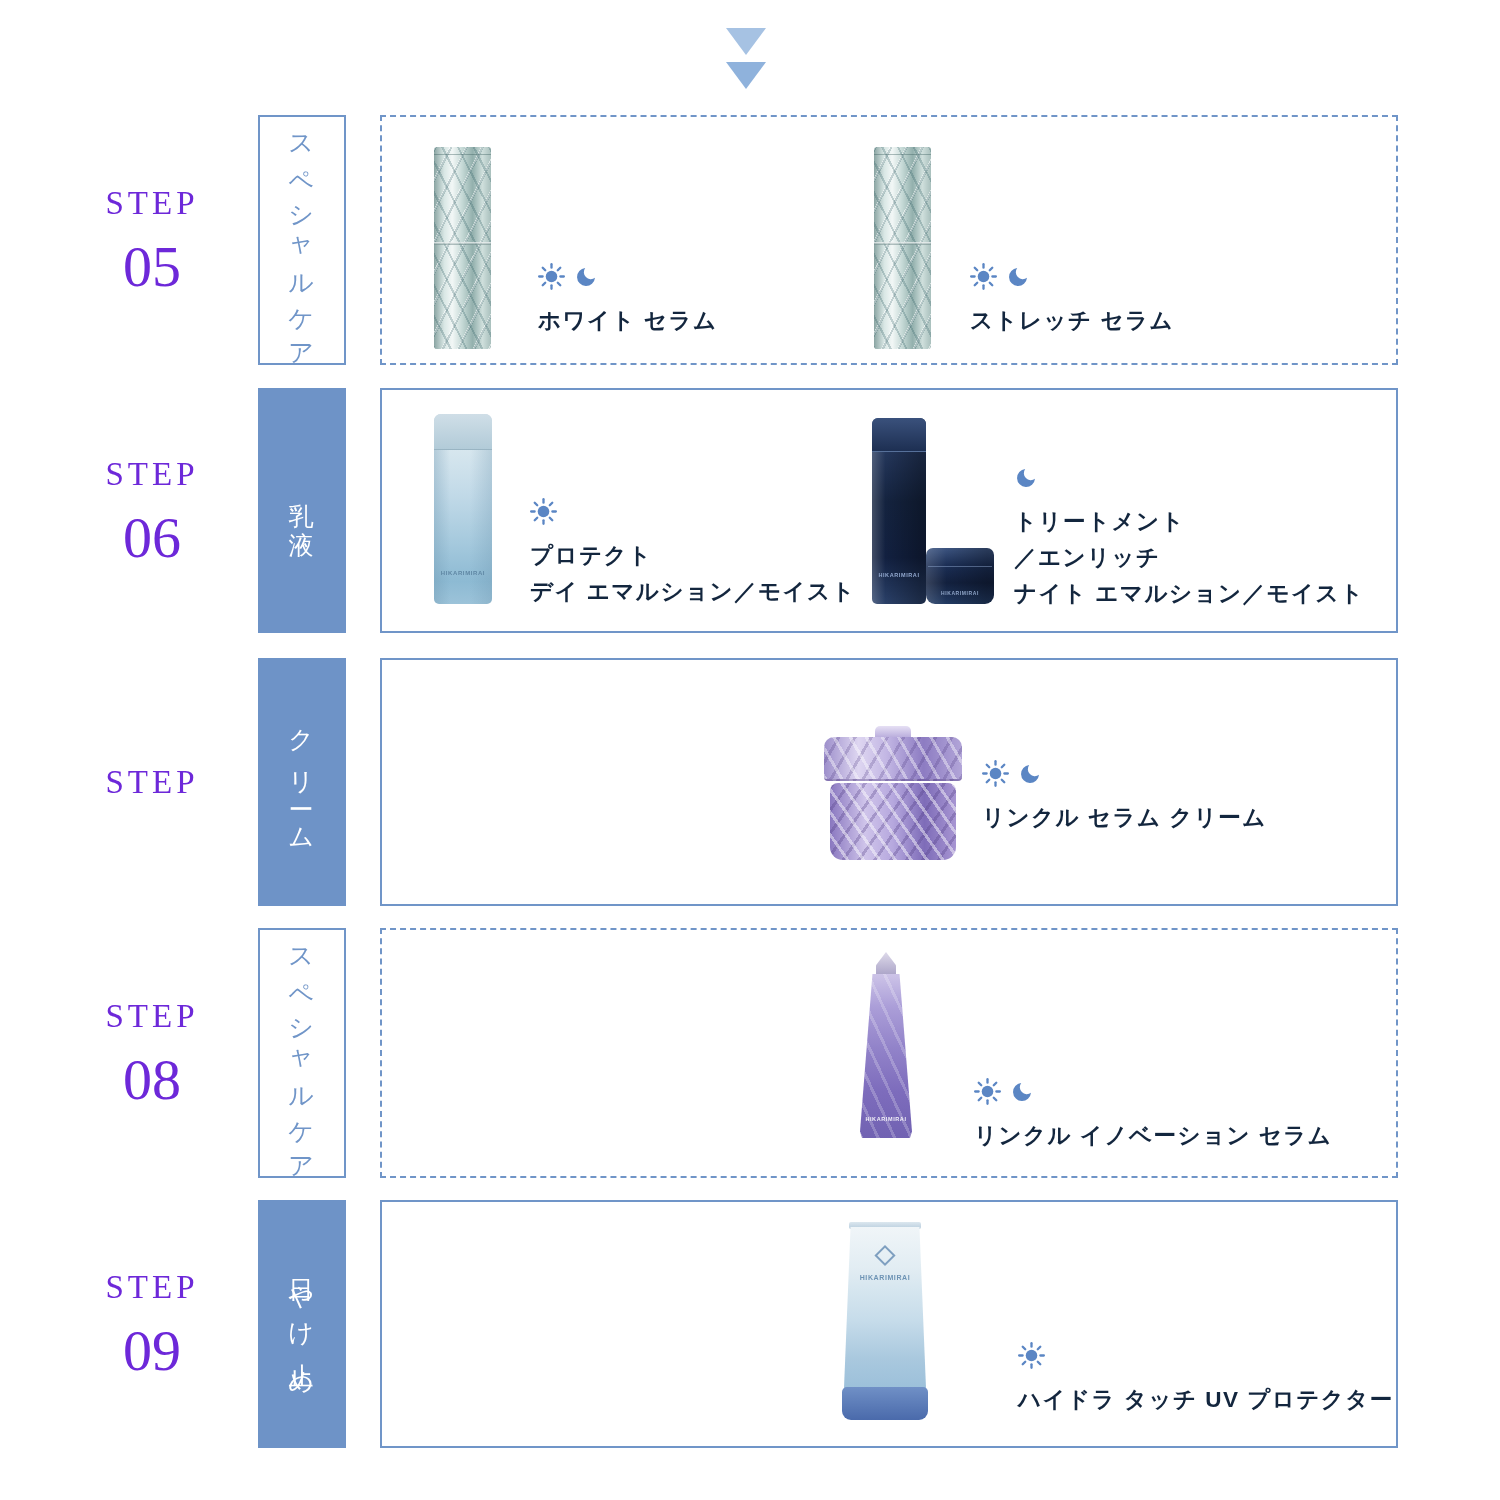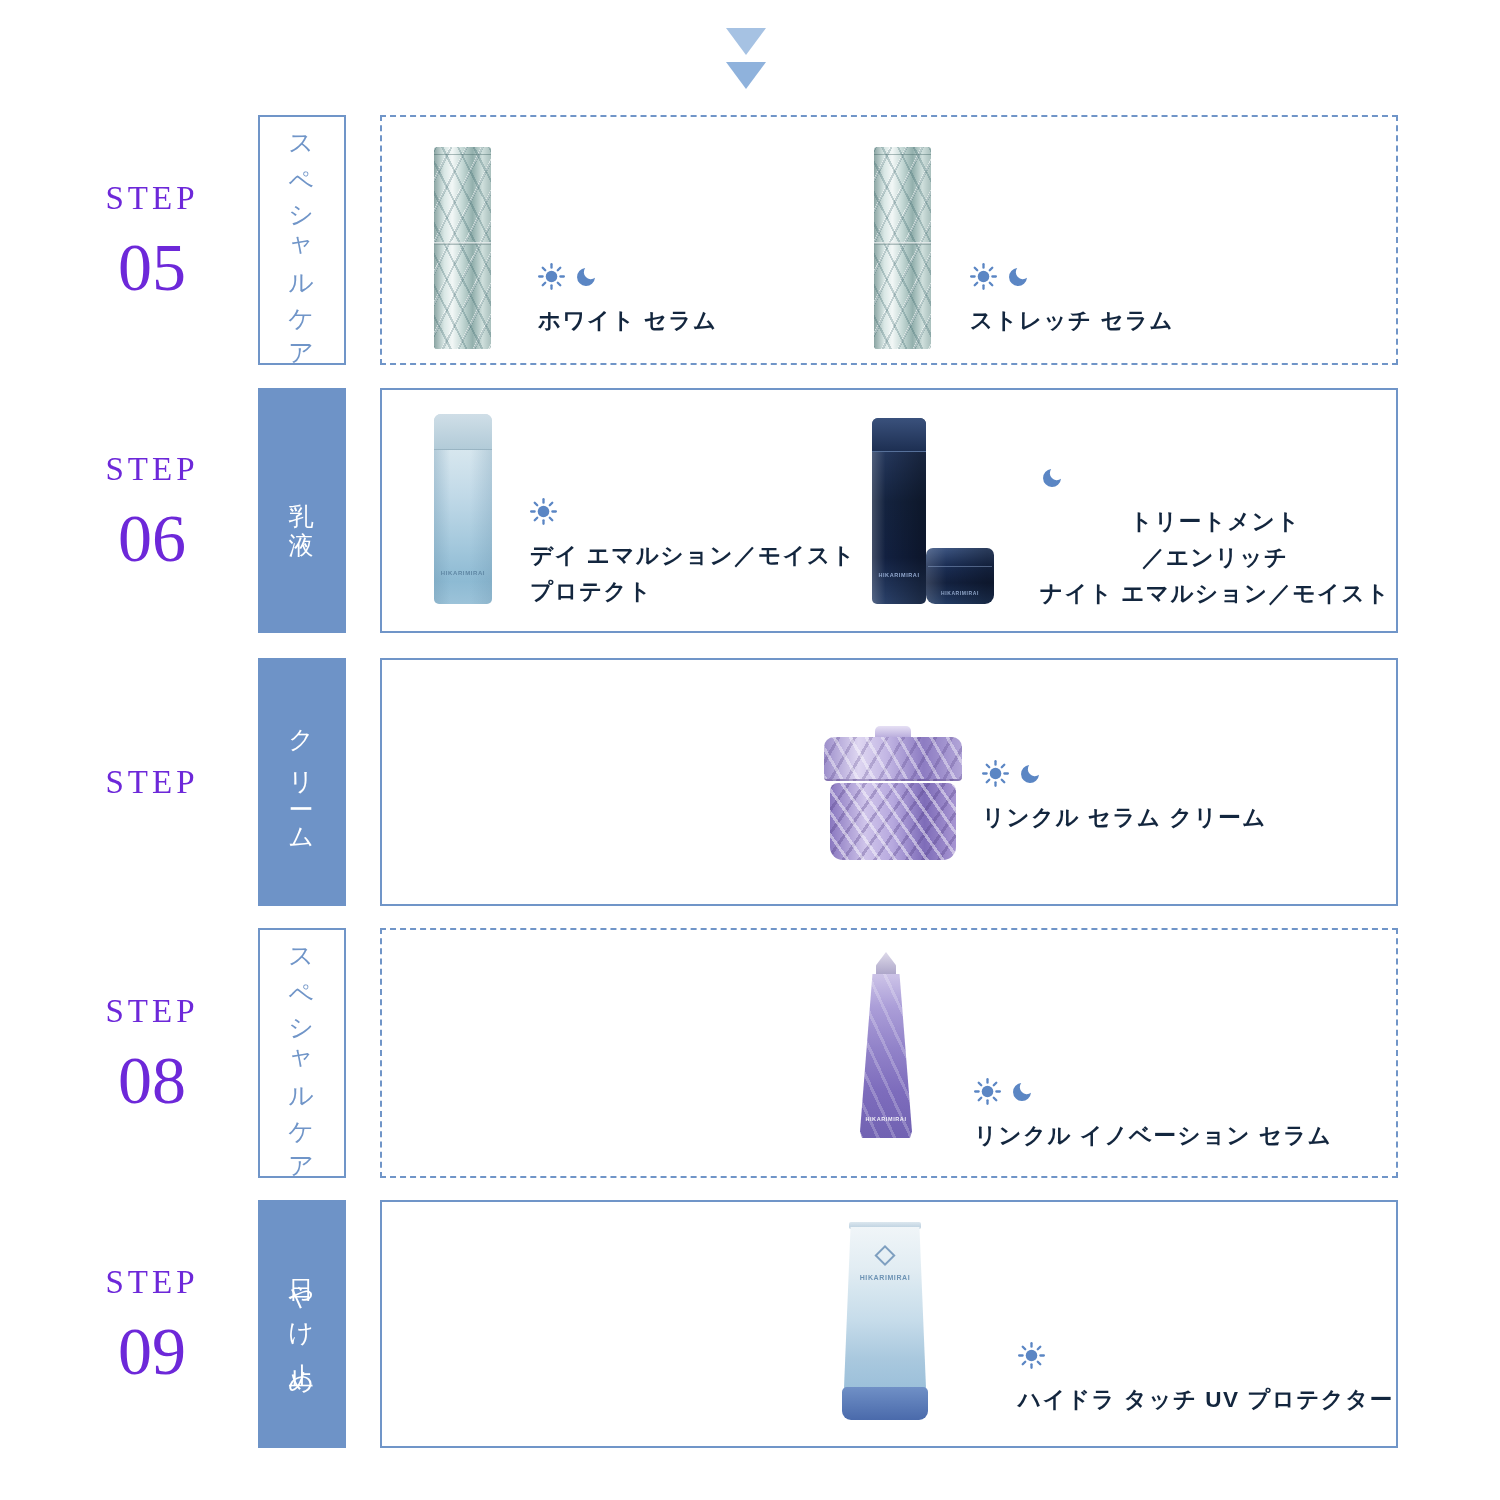--- a/index.html
+++ b/index.html
@@ -16,21 +16,21 @@
   
   .row { position:absolute; left:0; width:1500px; }
   .row-1 { top:115px;  height:250px; }
   .row-2 { top:388px;  height:245px; }
   .row-3 { top:658px;  height:248px; }
   .row-4 { top:928px;  height:250px; }
   .row-5 { top:1200px; height:248px; }
 
   .step-head { position:absolute; left:72px; width:160px; top:50%; transform:translateY(-50%); text-align:center; color:#6d28d9; }
   .step-word { font-family:"Liberation Serif","DejaVu Serif",serif; font-size:33px; letter-spacing:4px; }
-  .step-num  { font-family:"Liberation Serif","DejaVu Serif",serif; font-size:68px; line-height:1.0; margin-top:16px; }
+  .step-num  { font-family:"Liberation Serif","DejaVu Serif",serif; font-size:58px; line-height:1.0; margin-top:16px; }
 
   .cat-box { position:absolute; left:258px; width:88px; top:0; bottom:0; display:flex; align-items:center; justify-content:center; }
   .cat-box.outline { border:2px solid #7095C8; background:#fff; color:#7095C8; }
   .cat-box.solid   { background:#6E93C7; color:#fff; }
   .cat-text { writing-mode:vertical-rl; text-orientation:upright; font-size:25px; font-weight:500; letter-spacing:6px; }
   .row-2 .cat-text { letter-spacing:28px; }
   .row-3 .cat-text { letter-spacing:14px; }
   .row-5 .cat-text { letter-spacing:9px; }
 
   .panel { position:absolute; left:380px; width:1018px; top:0; bottom:0; background:#fff; }
@@ -127,21 +127,21 @@
   
   .pos-r1-bottle-a { left:52px;  top:30px; }
   .pos-r1-cap-a    { left:156px; top:146px; }
   .pos-r1-bottle-b { left:492px; top:30px; }
   .pos-r1-cap-b    { left:588px; top:146px; }
 
   .pos-r2-bottle-a { left:52px;  top:24px; }
   .pos-r2-cap-a    { left:148px; top:108px; }
   .pos-r2-bottle-b { left:490px; top:28px; }
   .pos-r2-jar      { left:544px; top:158px; }
-  .pos-r2-cap-b    { left:658px; top:74px;text-align:center; }
+  .pos-r2-cap-b    { left:632px; top:74px; }
 
   .pos-r3-jar { left:442px; top:66px; }
   .pos-r3-cap { left:600px; top:100px; }
 
   .pos-r4-tube { left:478px; top:22px; }
   .pos-r4-cap  { left:592px; top:148px; }
 
   .pos-r5-tube { left:462px; top:20px; }
   .pos-r5-cap  { left:636px; top:140px; }
 </style>
@@ -248,22 +248,22 @@
                   <line x1="23.2" y1="14" x2="26.8" y2="14"></line>
                   <line x1="4.9" y1="4.9" x2="7.5" y2="7.5"></line>
                   <line x1="20.5" y1="20.5" x2="23.1" y2="23.1"></line>
                   <line x1="4.9" y1="23.1" x2="7.5" y2="20.5"></line>
                   <line x1="20.5" y1="7.5" x2="23.1" y2="4.9"></line>
                 </g>
               </svg>
             </span>
         </div>
         <div class="pname">
+          <div>プロテクト</div>
           <div>デイ エマルション／モイスト</div>
-          <div>プロテクト</div>
         </div>
       </div>
       <div class="pimg bottle-navy pos-r2-bottle-b">
         <div class="cap"></div>
         <div class="bottle-brand">HIKARIMIRAI</div>
       </div>
       <div class="pimg jar-navy pos-r2-jar">
         <div class="bottle-brand">HIKARIMIRAI</div>
       </div>
       <div class="caption pos-r2-cap-b">

